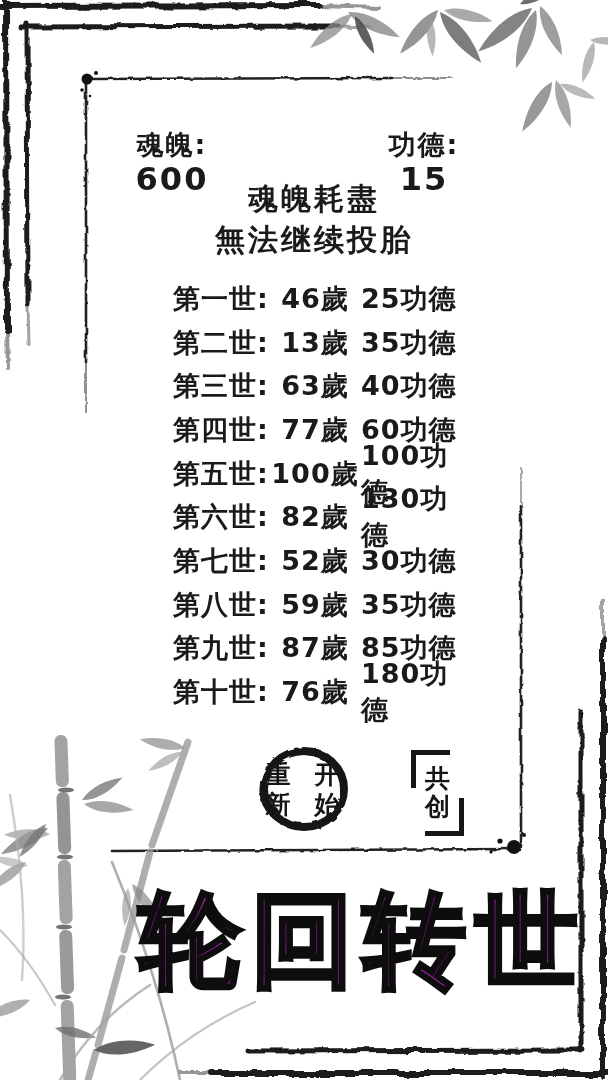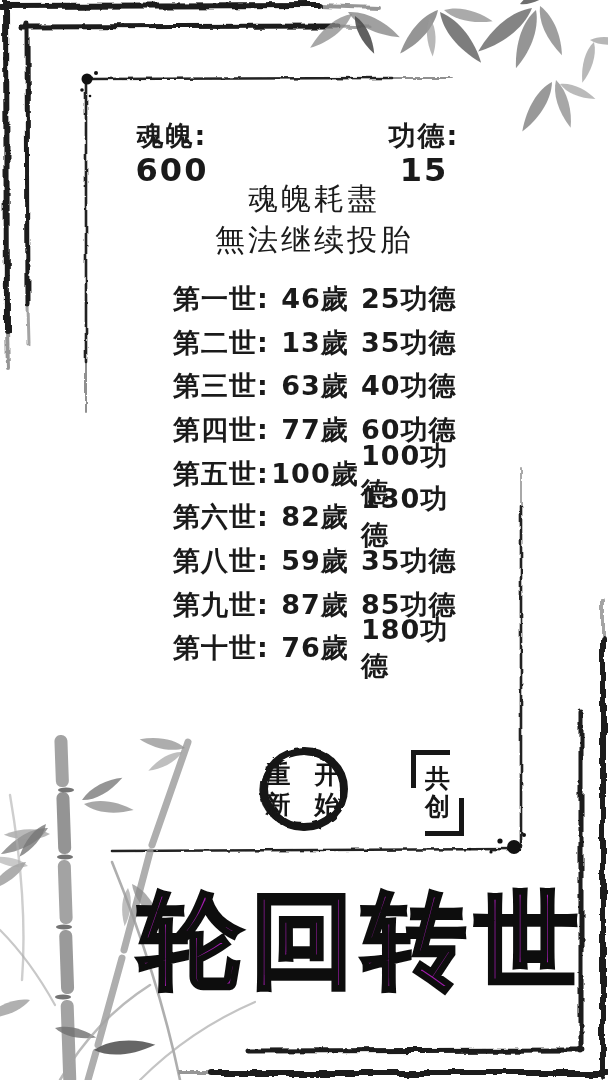--- a/index.html
+++ b/index.html
@@ -2,28 +2,28 @@
 <html><head>
 <meta charset="utf-8">
 <style>
   html,body{margin:0;padding:0;background:#e8e8e8;}
   .stage{
     position:relative;width:608px;height:1080px;background:#ffffff;
     overflow:hidden;font-family:"DejaVu Sans",sans-serif;color:#1a1a1a;margin:0 auto;
   }
   .deco{position:absolute;left:0;top:0;width:608px;height:1080px;pointer-events:none;}
   
-  .stat{position:absolute;text-align:center;}
+  .stat{position:absolute;text-align:center;margin-top:9px;}
   .stat-soul{left:131px;top:118px;width:82px;}
   .stat-merit{left:386px;top:118px;width:76px;}
   .stat-label{font-size:27px;line-height:36px;letter-spacing:2px;font-weight:600;}
   .stat-value{font-size:32px;line-height:32px;letter-spacing:2px;font-weight:600;}
   
   .message{position:absolute;left:104px;top:178px;width:420px;text-align:center;}
-  .message div{font-size:30px;line-height:41px;letter-spacing:3px;font-weight:400;}
+  .message div{font-size:30px;line-height:41px;letter-spacing:3px;font-weight:700;}
   
   .lives{position:absolute;left:173px;top:277px;width:300px;}
   .life-row{display:flex;align-items:center;height:43.7px;font-size:27px;letter-spacing:1px;font-weight:600;}
   .life-label{width:98px;text-align:left;}
   .life-age{width:88px;text-align:center;}
   .life-merit{width:112px;text-align:left;padding-left:2px;}
   
   .btn-restart{position:absolute;left:255px;top:743px;width:98px;height:93px;cursor:pointer;background:none;border:none;padding:0;}
   .btn-restart svg{position:absolute;left:0;top:0;width:98px;height:93px;}
   .btn-restart .txt{
@@ -208,20 +208,25 @@
       <span class="life-label">第五世:</span>
       <span class="life-age">100歲</span>
       <span class="life-merit">100功德</span>
     </div>
     <div class="life-row">
       <span class="life-label">第六世:</span>
       <span class="life-age">82歲</span>
       <span class="life-merit">130功德</span>
     </div>
     <div class="life-row">
+      <span class="life-label">第七世:</span>
+      <span class="life-age">52歲</span>
+      <span class="life-merit">30功德</span>
+    </div>
+    <div class="life-row">
       <span class="life-label">第八世:</span>
       <span class="life-age">59歲</span>
       <span class="life-merit">35功德</span>
     </div>
     <div class="life-row">
       <span class="life-label">第九世:</span>
       <span class="life-age">87歲</span>
       <span class="life-merit">85功德</span>
     </div>
     <div class="life-row">

